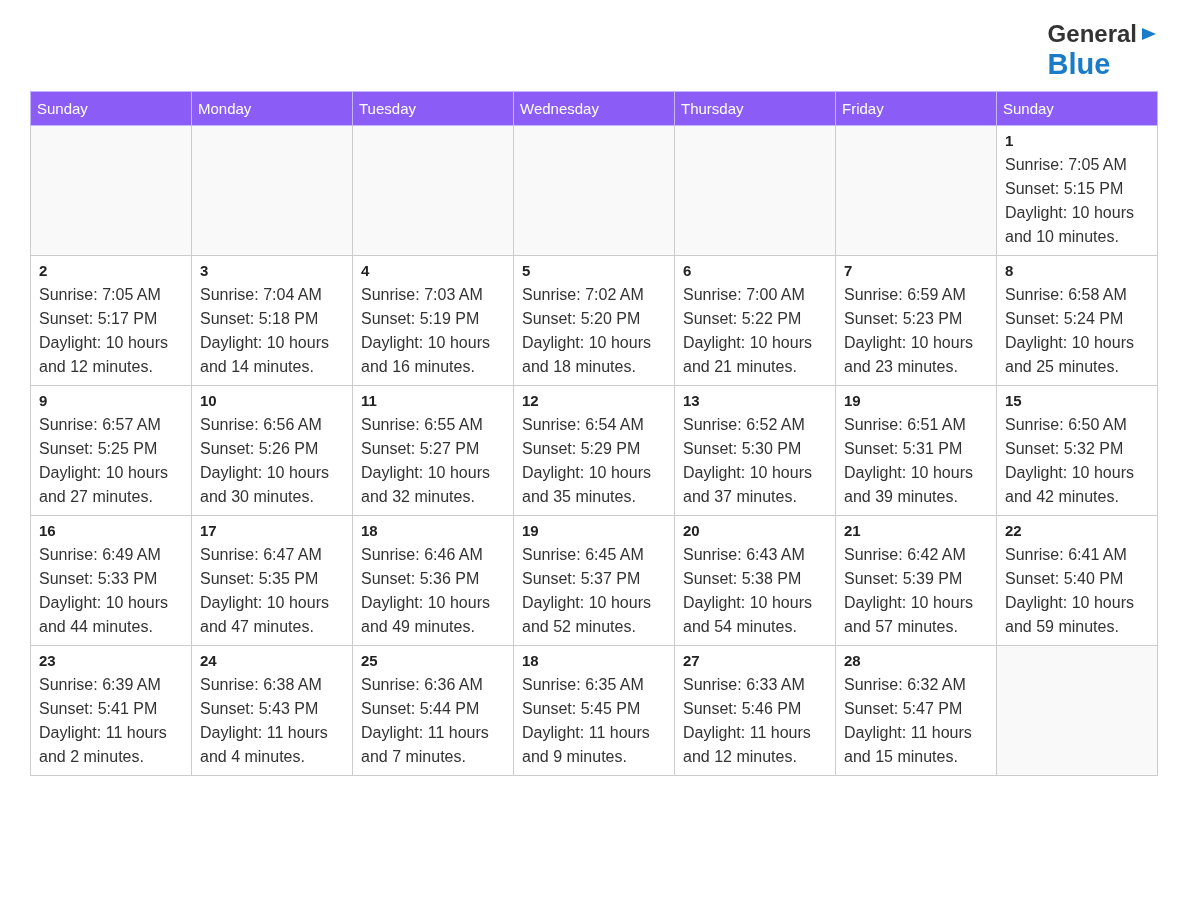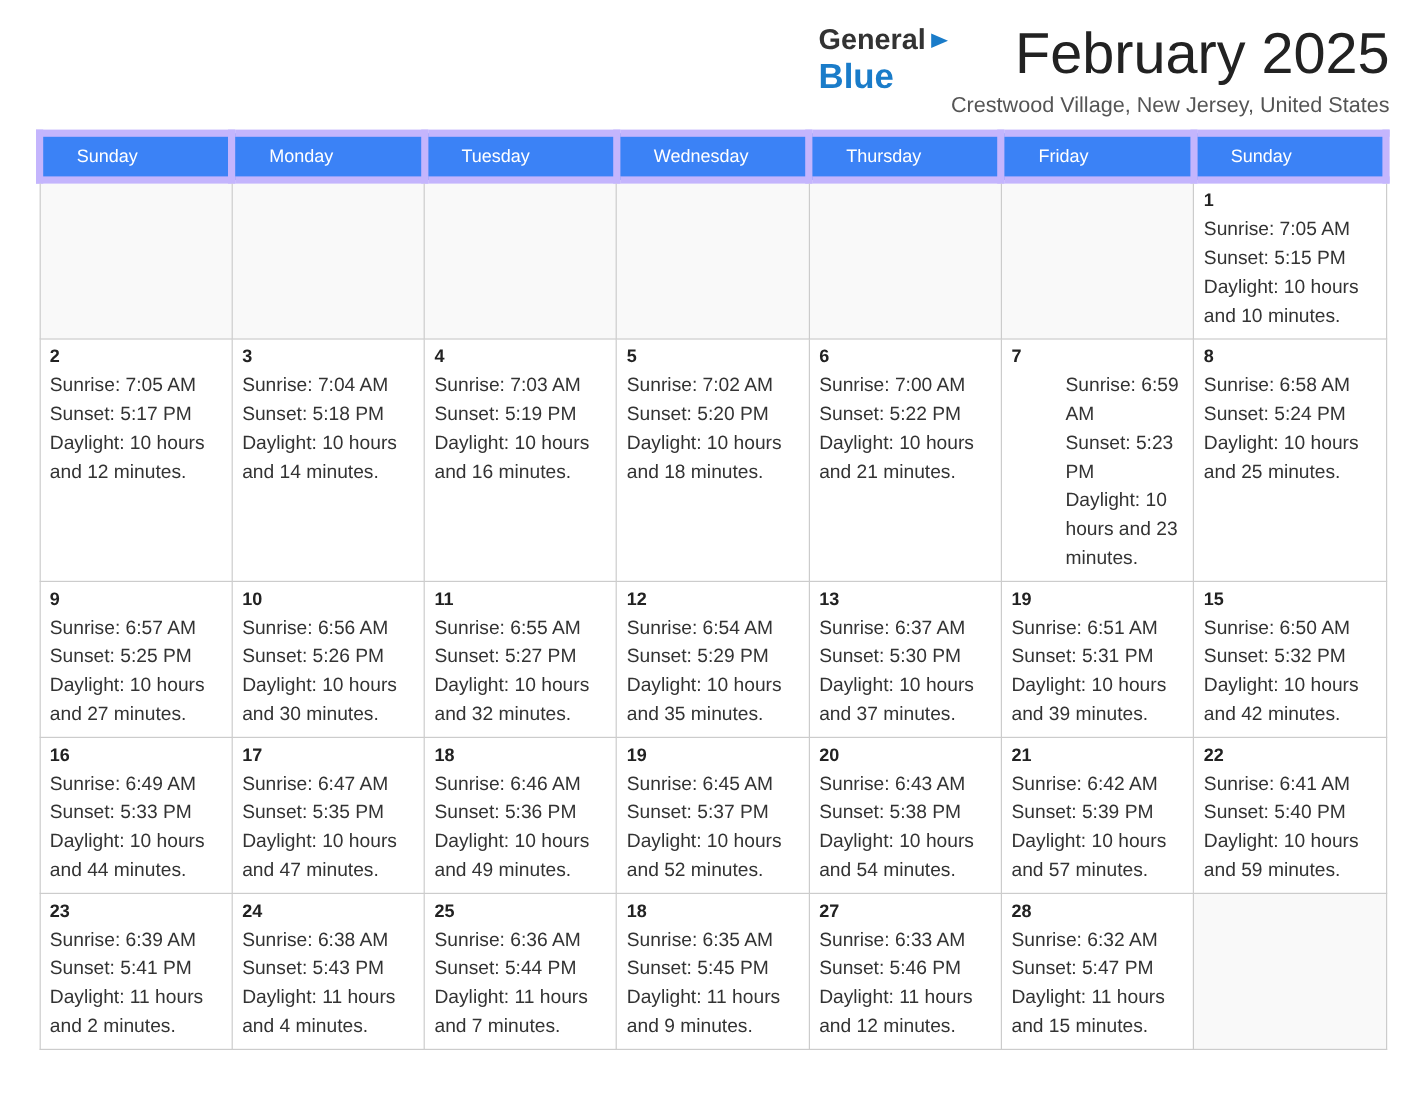--- a/index.html
+++ b/index.html
@@ -30,27 +30,27 @@
       font-size: 18px;
       color: #555;
       margin-top: 4px;
     }
     .calendar {
       width: 100%;
       border-collapse: collapse;
       margin-top: 10px;
     }
     .calendar thead tr th {
-      background-color: #3b82f6;
+      background-color: #8b5cf6;
       color: #fff;
-      padding: 8px 28px;
+      padding: 8px 6px;
       font-size: 15px;
       font-weight: normal;
       text-align: left;
-      border: 6px solid #c4b5fd;
+      border: 1px solid #c4b5fd;
     }
     .calendar tbody tr td {
       vertical-align: top;
       border: 1px solid #ccc;
       padding: 6px 8px;
       width: 14.28%;
       min-height: 110px;
       height: 120px;
     }
     .calendar tbody tr td.empty {
@@ -98,24 +98,20 @@
 <div class="header">
   <div class="logo-container">
     <div class="logo-top">
       <span class="logo-word">General</span>
       <svg class="logo-arrow-svg" width="18" height="18" viewBox="0 0 18 18">
         <polygon points="2,3 16,9 2,15" fill="#1a7cc9"></polygon>
       </svg>
     </div>
     <span class="logo-blue-word">Blue</span>
   </div>
-  <div class="title-section">
-    <div class="month-title">February 2025</div>
-    <div class="location-title">Crestwood Village, New Jersey, United States</div>
-  </div>
 </div>
 
 <table class="calendar">
   <thead>
     <tr>
     <th>Sunday</th>
         <th>Monday</th>
         <th>Tuesday</th>
         <th>Wednesday</th>
         <th>Thursday</th>
@@ -164,21 +160,21 @@
 Daylight: 10 hours and 18 minutes.</div>
         </td>
         <td>
           <span class="day-number">6</span>
           <div class="day-info" style="white-space: pre-line;">Sunrise: 7:00 AM
 Sunset: 5:22 PM
 Daylight: 10 hours and 21 minutes.</div>
         </td>
         <td>
           <span class="day-number">7</span>
-          <div class="day-info" style="white-space: pre-line; margin-left: 45px;">Sunrise: 6:59 AM
+          <div class="day-info" style="white-space: pre-line;">Sunrise: 6:59 AM
 Sunset: 5:23 PM
 Daylight: 10 hours and 23 minutes.</div>
         </td>
         <td>
           <span class="day-number">8</span>
           <div class="day-info" style="white-space: pre-line;">Sunrise: 6:58 AM
 Sunset: 5:24 PM
 Daylight: 10 hours and 25 minutes.</div>
         </td>
       </tr>
@@ -202,21 +198,21 @@
 Daylight: 10 hours and 32 minutes.</div>
         </td>
         <td>
           <span class="day-number">12</span>
           <div class="day-info" style="white-space: pre-line;">Sunrise: 6:54 AM
 Sunset: 5:29 PM
 Daylight: 10 hours and 35 minutes.</div>
         </td>
         <td>
           <span class="day-number">13</span>
-          <div class="day-info" style="white-space: pre-line;">Sunrise: 6:37 AM
+          <div class="day-info" style="white-space: pre-line;">Sunrise: 6:52 AM
 Sunset: 5:30 PM
 Daylight: 10 hours and 37 minutes.</div>
         </td>
         <td>
           <span class="day-number">19</span>
           <div class="day-info" style="white-space: pre-line;">Sunrise: 6:51 AM
 Sunset: 5:31 PM
 Daylight: 10 hours and 39 minutes.</div>
         </td>
         <td>

